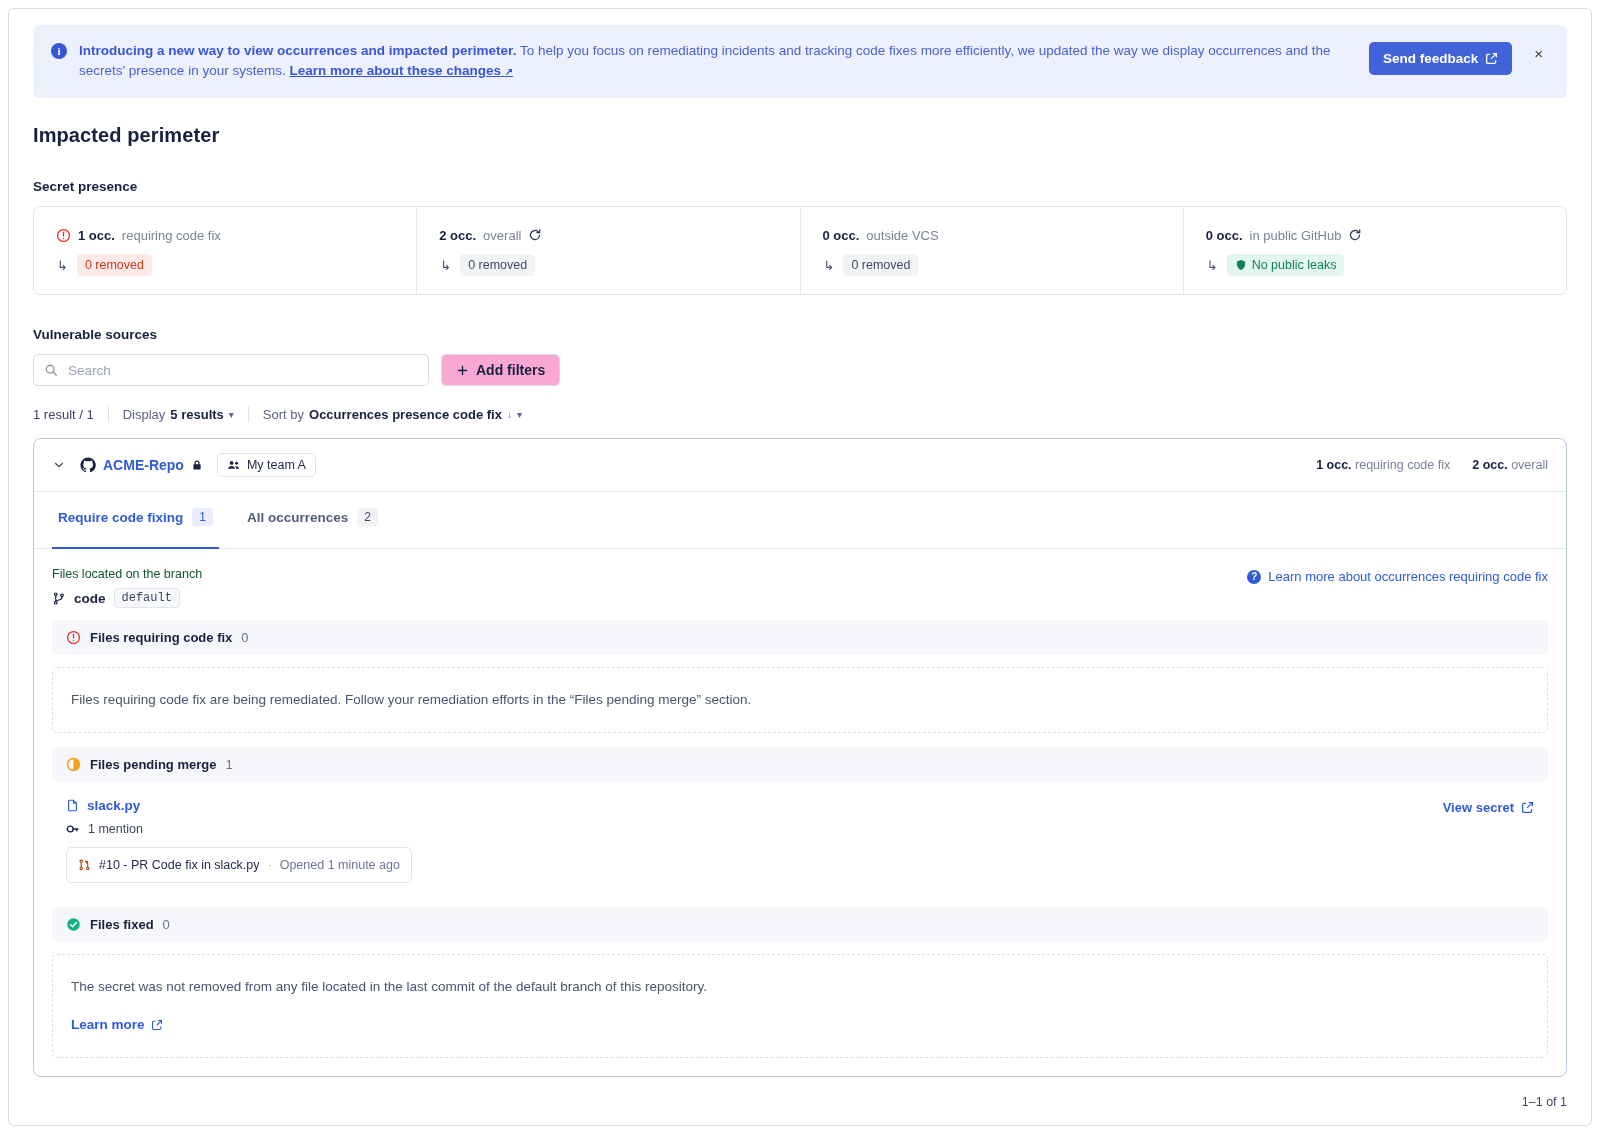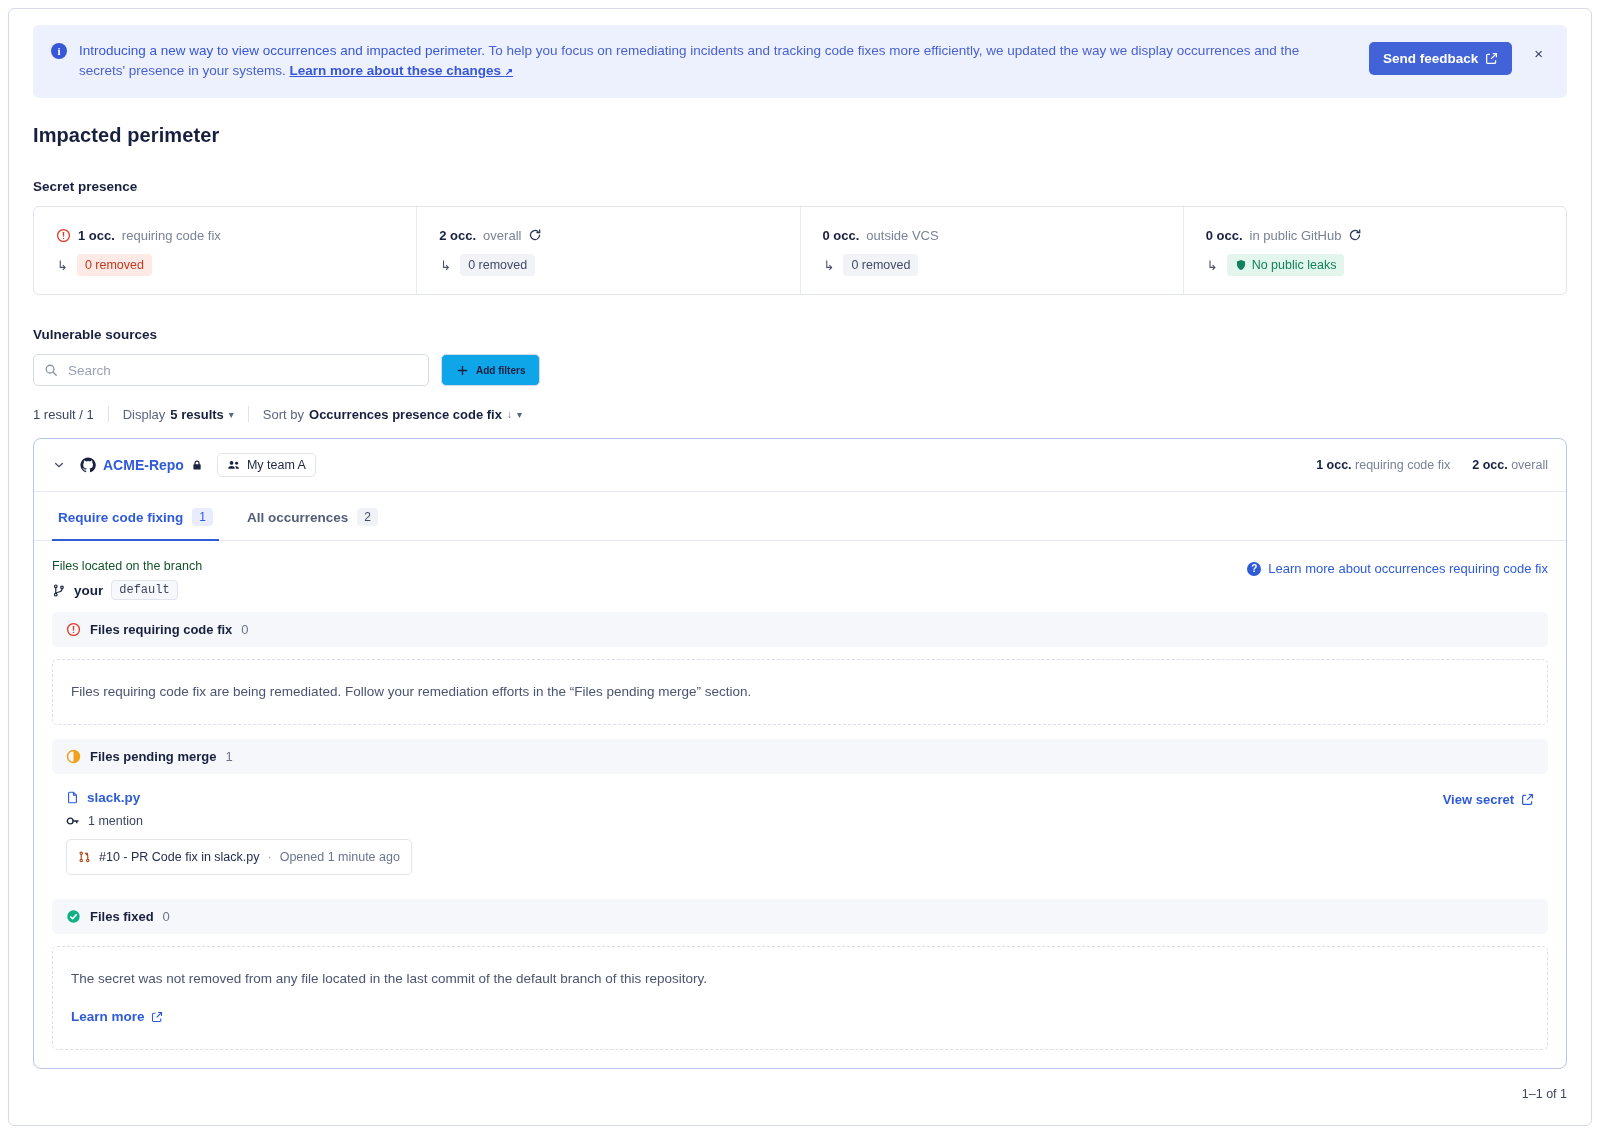--- a/index.html
+++ b/index.html
@@ -52,21 +52,21 @@
     font-family: "Liberation Serif", serif;
   }
   .banner-text {
     flex: 1 1 auto;
     font-size: 13.5px;
     line-height: 20px;
     color: #3757d6;
     padding-right: 20px;
     max-width: 1290px;
   }
-  .banner-text b { font-weight: 400; }
+  .banner-text b { font-weight: 700; }
   .banner-text .rest { color: #4a62cf; }
   .banner-link {
     color: #3757d6;
     font-weight: 700;
     text-decoration: underline;
     cursor: pointer;
   }
   .banner-link .arrow { font-size: 10px; }
   .send-feedback {
     flex: 0 0 auto;
@@ -167,24 +167,24 @@
     font-family: "Liberation Sans", sans-serif;
     color: #18203f;
     width: 100%;
     background: transparent;
   }
   .search-box input::placeholder { color: #9aa1b4; }
   .add-filters {
     height: 32px;
     border: 1px solid #d6dae6;
     border-radius: 5px;
-    background: #0ea5e9;
+    background: #f9a8d4;
     display: flex; align-items: center; gap: 7px;
     padding: 0 14px;
-    font-size: 10px; font-weight: 700;
+    font-size: 14px; font-weight: 700;
     color: #18203f;
     cursor: pointer;
     font-family: "Liberation Sans", sans-serif;
   }
 
   
   .meta-row {
     display: flex; align-items: center;
     margin-top: 20px;
     font-size: 13px;
@@ -245,21 +245,21 @@
 
   
   .tabs {
     display: flex; align-items: center;
     padding: 0 18px;
     border-bottom: 1px solid #e6e9f1;
     gap: 22px;
   }
   .tab {
     display: flex; align-items: center; gap: 9px;
-    padding: 16px 6px 13px 6px;
+    padding: 16px 6px 21px 6px;
     font-size: 13.5px; font-weight: 700;
     color: #545d78;
     cursor: pointer;
     border-bottom: 2px solid transparent;
     margin-bottom: -1px;
   }
   .tab.active { color: #2f5bd8; border-bottom-color: #2f5bd8; }
   .tab-count {
     border-radius: 4px;
     padding: 2px 7px;
@@ -583,21 +583,21 @@
           <div class="branch-name-row">
             <span class="icn">
               <svg width="14" height="15" viewBox="0 0 16 16" fill="none" stroke="#1b2340" stroke-width="1.35" stroke-linecap="round">
                 <circle cx="4.3" cy="3.2" r="1.5"></circle>
                   <circle cx="4.3" cy="12.8" r="1.5"></circle>
                   <circle cx="11.4" cy="4.4" r="1.5"></circle>
                 <path d="M4.3 4.7v6.6"></path>
                   <path d="M11.4 5.9v.8c0 1.9-1.6 2.7-3.4 3-1.6.3-3.7.7-3.7 1.6"></path>
               </svg>
             </span>
-            <span class="branch-name">your</span>
+            <span class="branch-name">code</span>
             <span class="default-chip">default</span>
           </div>
         </div>
         <div class="learn-link">
           <span class="q-icon">?</span>
           <span>Learn more about occurrences requiring code fix</span>
         </div>
       </div>
 
       <div class="groups">

